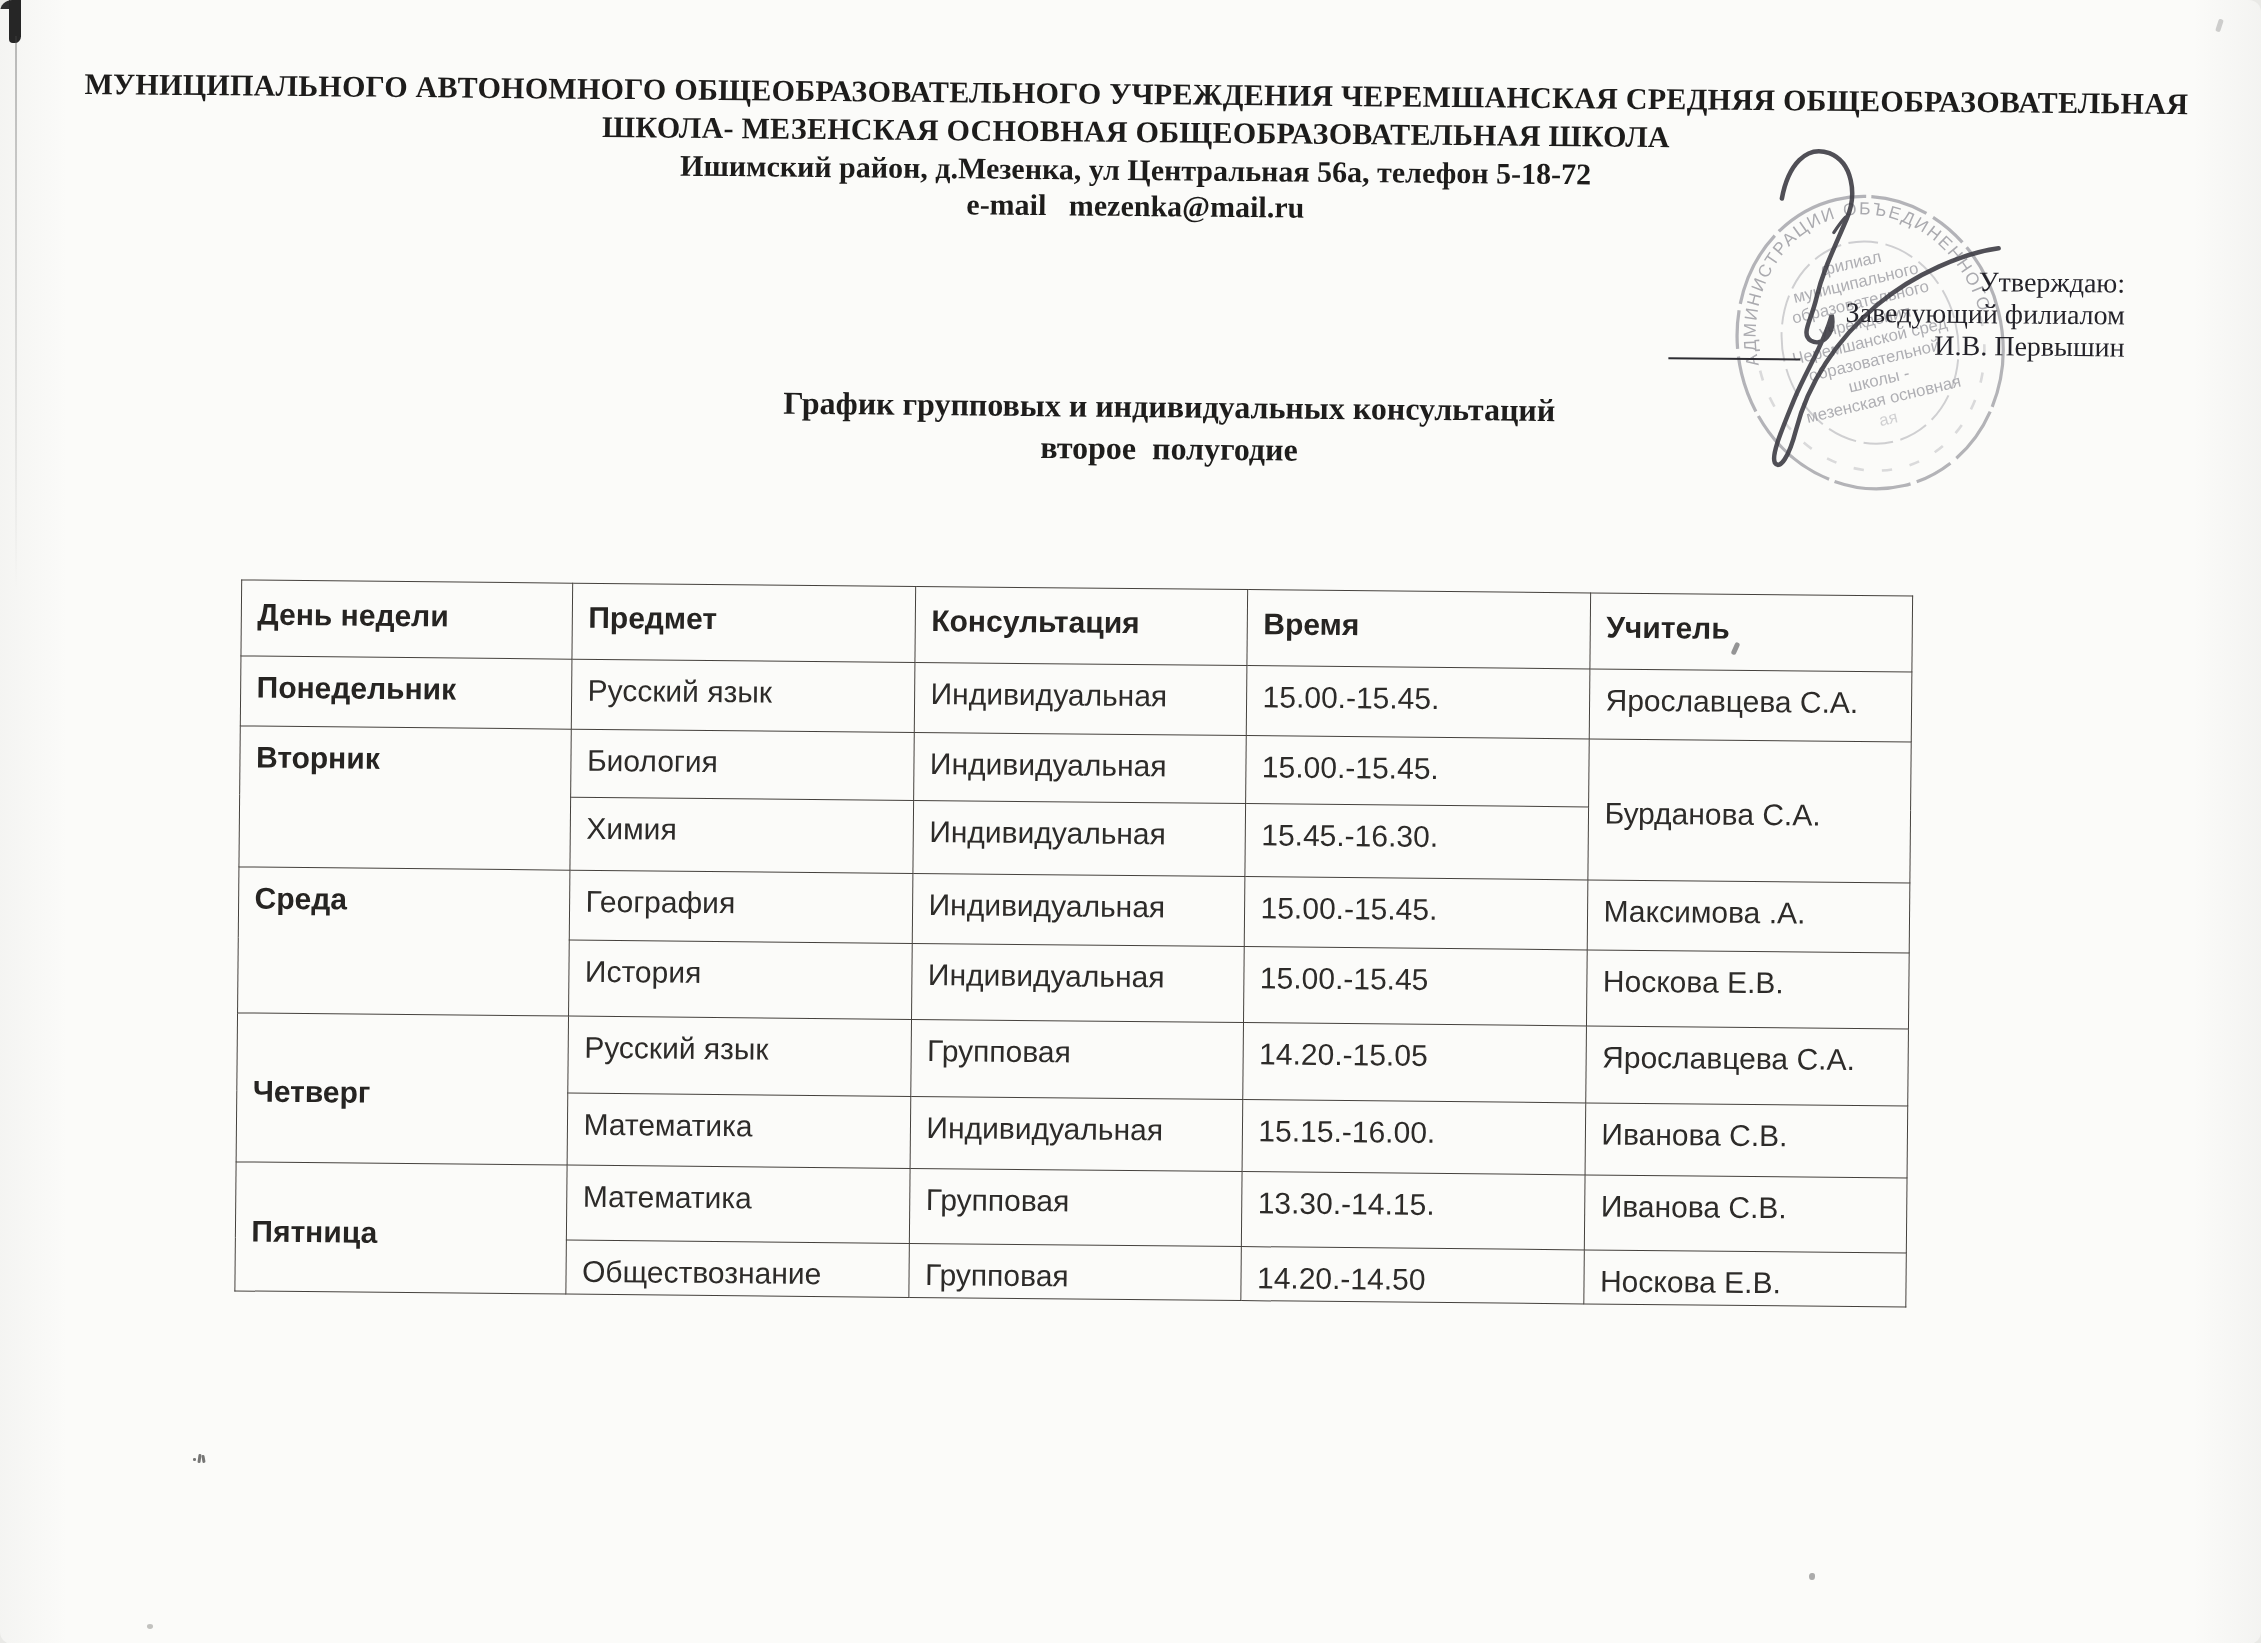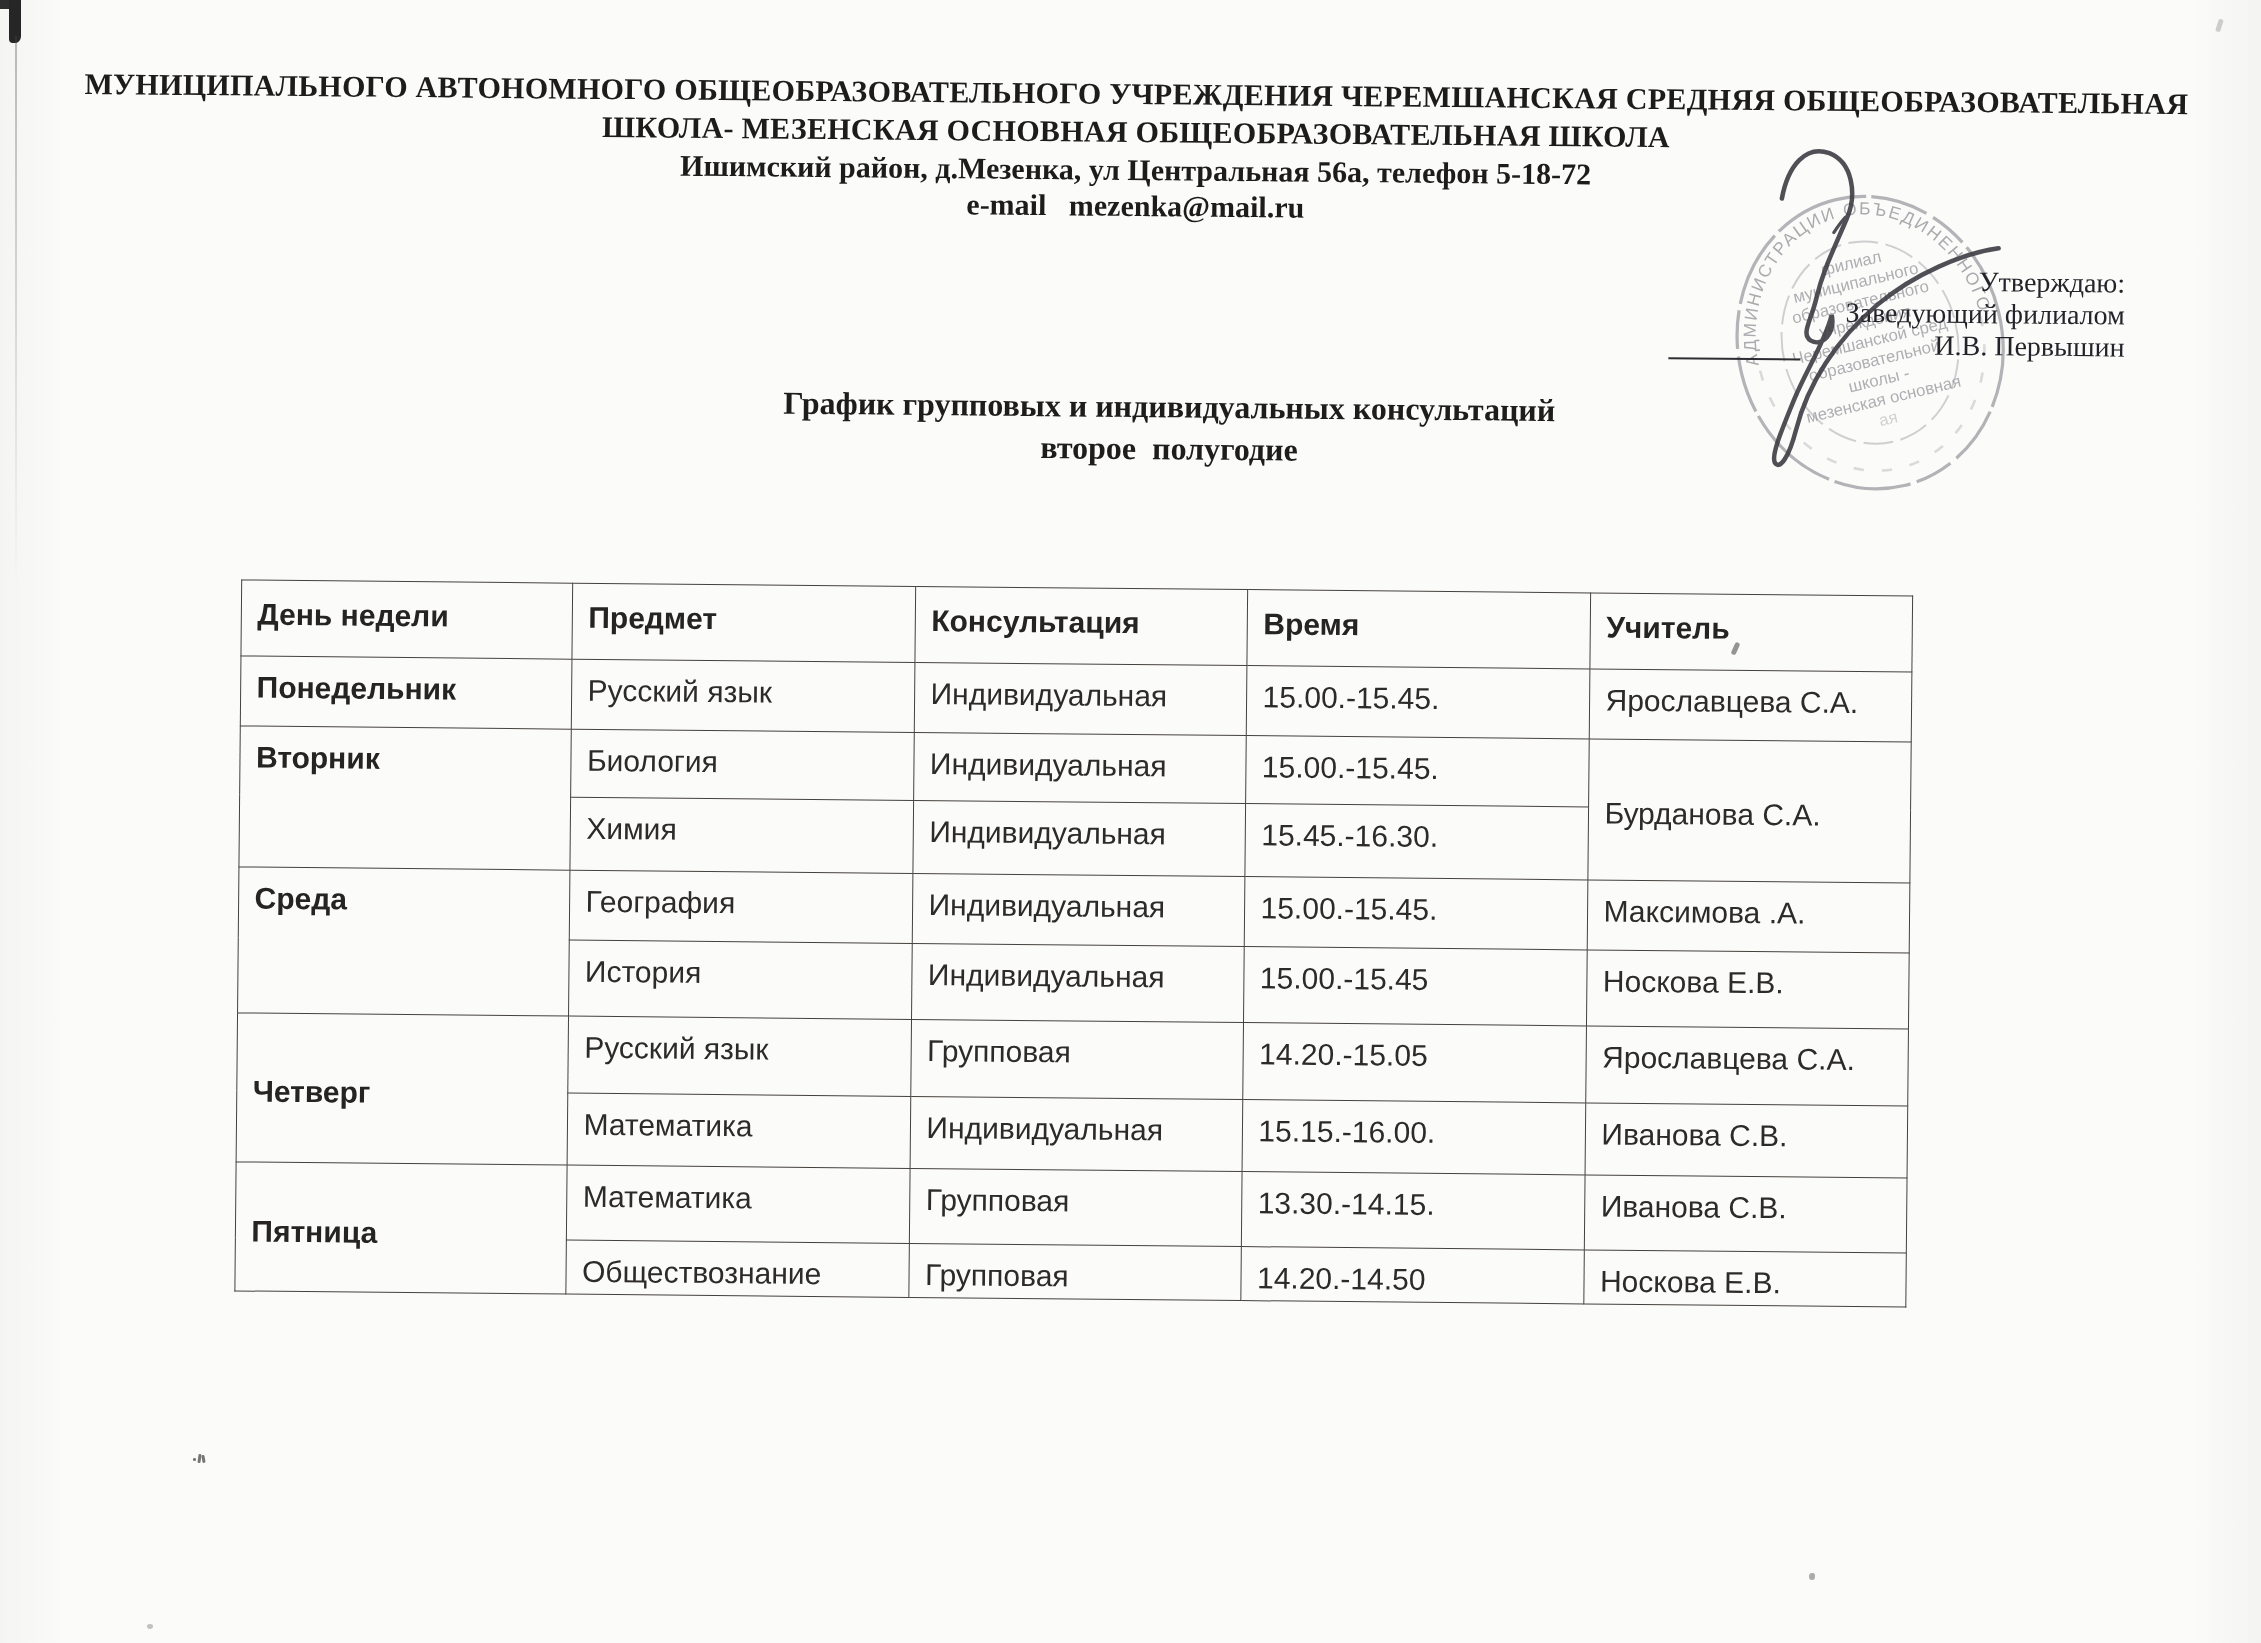--- a/index.html
+++ b/index.html
@@ -4,20 +4,21 @@
 <style>
   html,body{margin:0;padding:0;}
   body{
     width:2261px;height:1644px;background:#e9e9e6;
     font-family:"Liberation Serif", serif;
   }
   .page{
     position:relative;width:2261px;height:1644px;overflow:hidden;
     background:#fbfbf9;
     background-image:linear-gradient(90deg, rgba(120,120,115,0.05) 0%, rgba(255,255,255,0) 3%, rgba(255,255,255,0) 97%, rgba(120,120,115,0.06) 100%);
+    border-radius:12px;
   }
   .content{position:absolute;left:0;top:0;width:2261px;height:1644px;
     transform:rotate(0.55deg);transform-origin:1131px 709px;}
 
   
   .org-header{position:absolute;top:75px;left:0;width:2261px;text-align:center;
     font-weight:bold;color:#1d1c1b;}
   .org-line{font-size:30px;line-height:38px;letter-spacing:0.3px;}
   .address-line{font-size:30px;line-height:36px;margin-top:1.3px;}
   .email-line{font-size:30px;line-height:36px;white-space:pre;}

